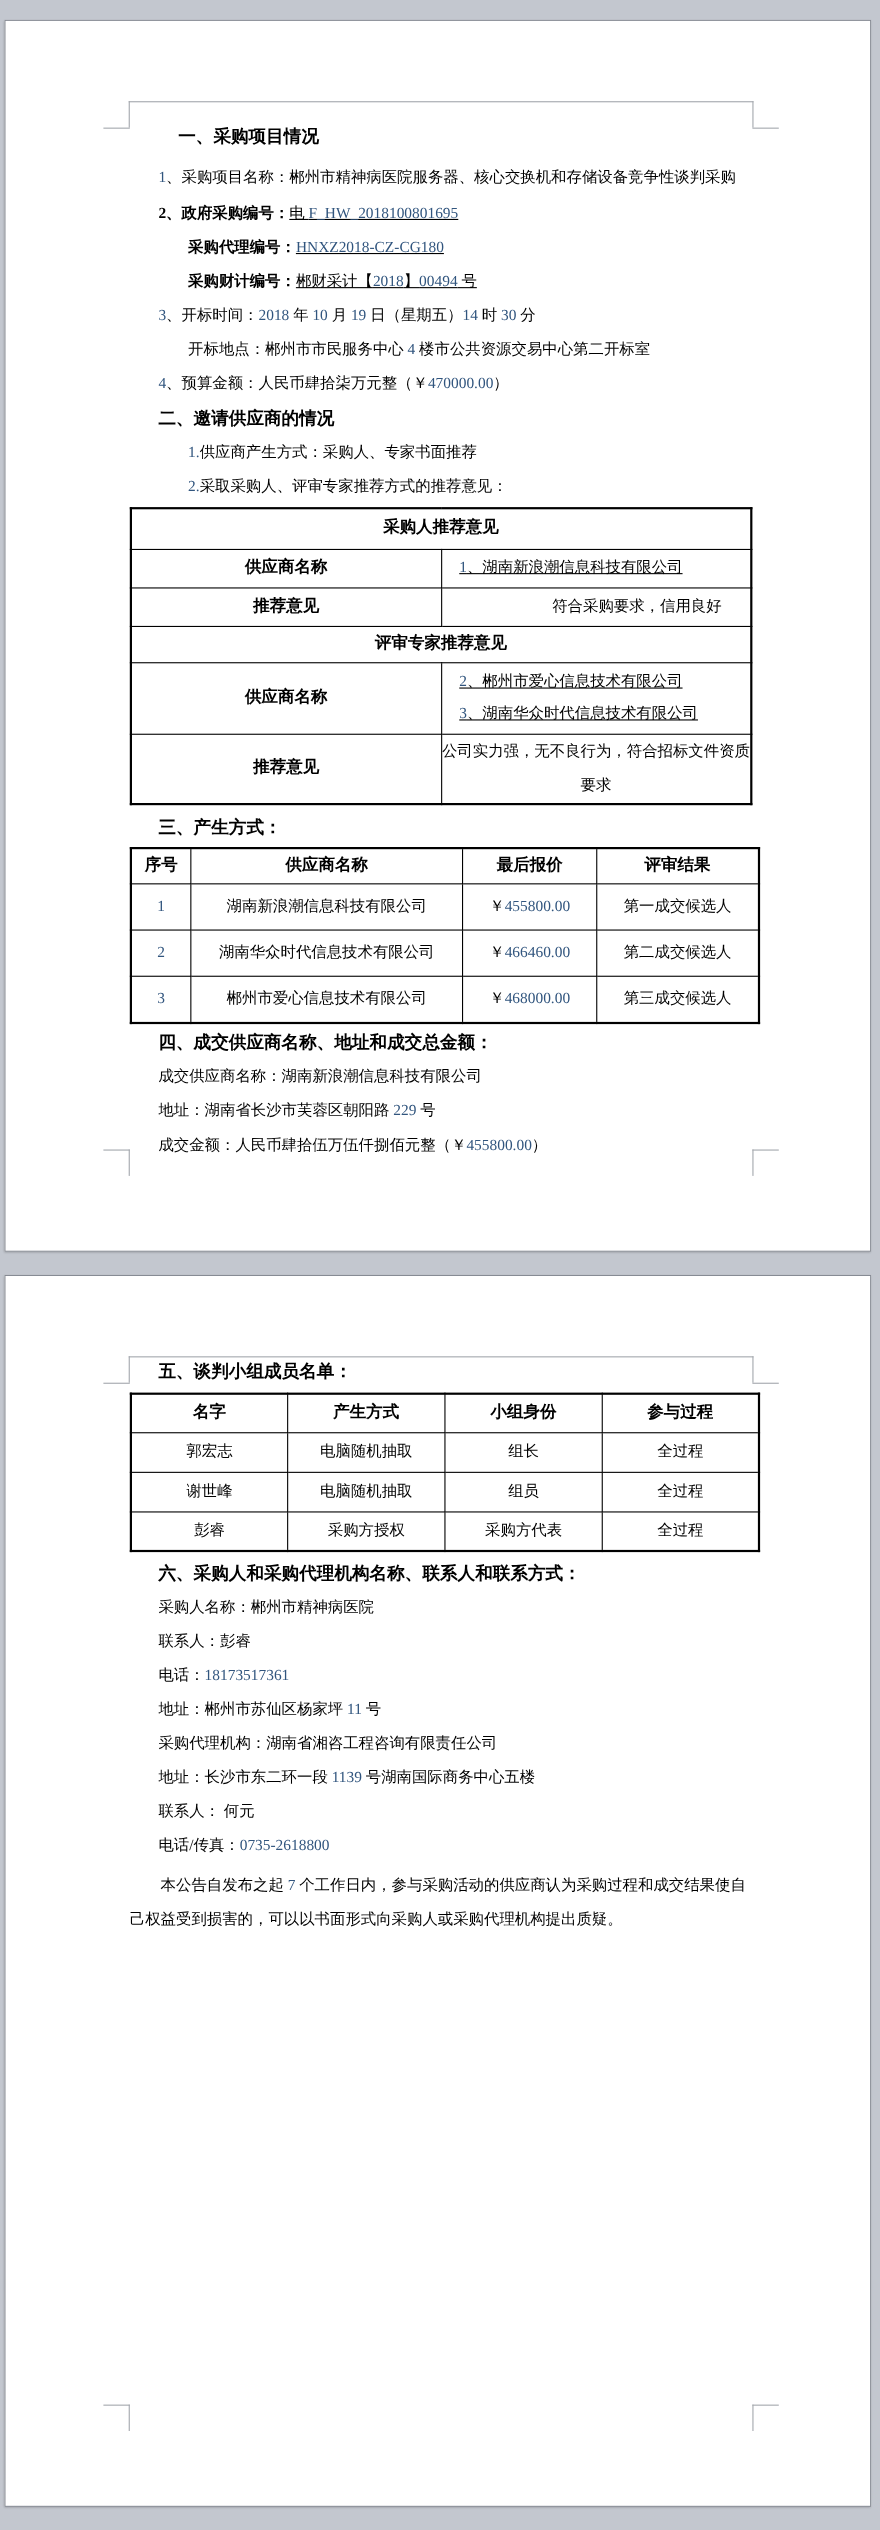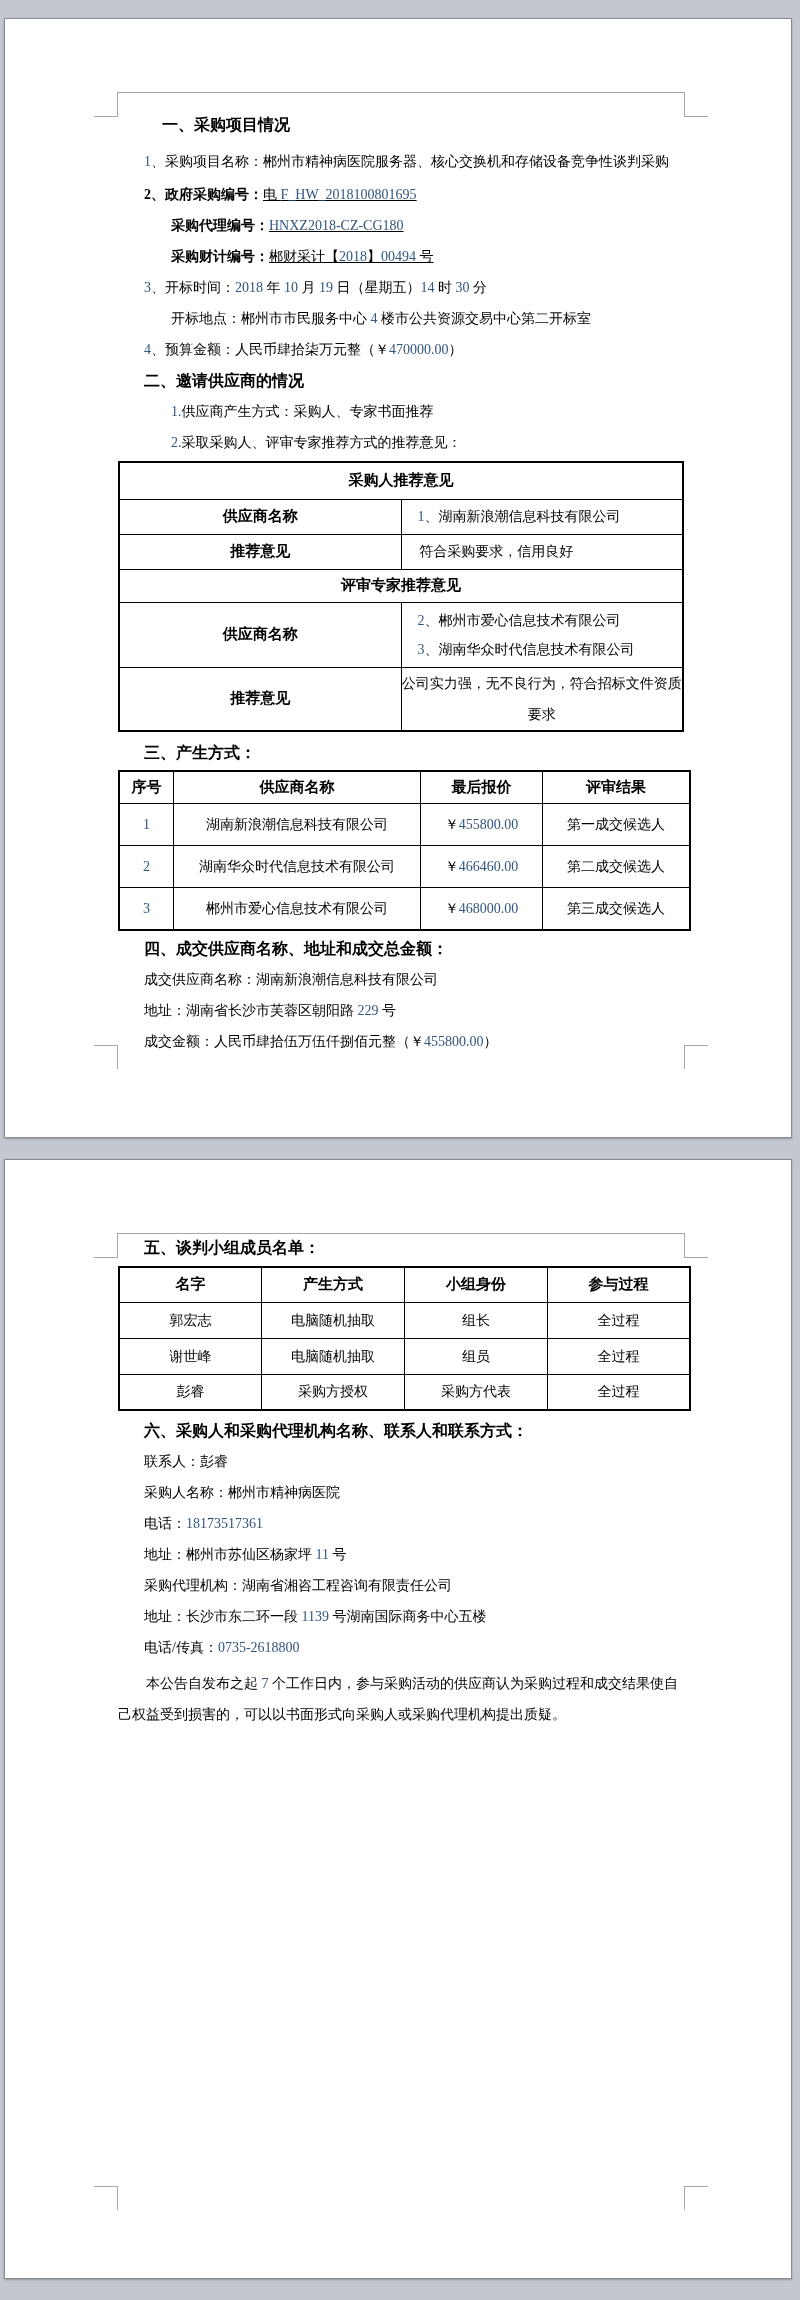--- a/index.html
+++ b/index.html
@@ -22,22 +22,22 @@
   .mb6{margin-bottom:6px;margin-left:44px;} .mb2{margin-bottom:2px;}
   .mt2{margin-top:2px;border-radius:10px;} .mt3{margin-top:3px;} .mt4{margin-top:4px;} .mt5{margin-top:5px;}
   .b{font-weight:bold;}
   .u{text-decoration:underline;}
   .num{color:#31557e;}
   .clos{text-indent:28px;}
   table{border-collapse:collapse;width:566px;table-layout:fixed;border:2px solid #000;}
   td,th{border:1px solid #000;padding:0;vertical-align:middle;font-size:14px;font-weight:normal;
         text-align:center;overflow:hidden;}
   .thdr{font-weight:bold;font-size:15px;}
-  .lft{text-align:left;padding-left:16px;}
-  .rbias{padding-right:91px;margin-top:18px;}
+  .lft{text-align:left;padding-left:16px;text-decoration:underline;}
+  .rbias{text-align:right;padding-right:26px;margin-top:18px;}
   .two-line div{line-height:29px;}
   
   .t1 tr.r1{height:37px;} .t1 tr.r2{height:35px;} .t1 tr.r3{height:35px;}
   .t1 tr.r4{height:33px;} .t1 tr.r5{height:65px;} .t1 tr.r6{height:37px;}
   .t3 tr.hr{height:33px;} .t3 tr.dr{height:42px;}
   .t5 tr.hr{height:35px;} .t5 tr.dr{height:36px;}
 </style>
 </head>
 <body>
 
@@ -174,23 +174,24 @@
         <tr class="dr">
           <td>彭睿</td>
           <td>采购方授权</td>
           <td>采购方代表</td>
           <td>全过程</td>
         </tr>
       </tbody>
         </table>
 
       <p class="h ind1 mt4">六、采购人和采购代理机构名称、联系人和联系方式：</p>
+      <p class="ind1 fmt">采购人名称：郴州市精神病医院</p>
       <p class="ind1 fmt">联系人：彭睿</p>
-      <p class="ind1 fmt">采购人名称：郴州市精神病医院</p>
       <p class="ind1 fmt">电话：<span class="num">18173517361</span></p>
       <p class="ind1 fmt">地址：郴州市苏仙区杨家坪 <span class="num">11</span> 号</p>
       <p class="ind1 fmt">采购代理机构：湖南省湘咨工程咨询有限责任公司</p>
       <p class="ind1 fmt">地址：长沙市东二环一段 <span class="num">1139</span> 号湖南国际商务中心五楼</p>
+      <p class="ind1 fmt">联系人： 何元</p>
       <p class="ind1 fmt">电话/传真：<span class="num">0735-2618800</span></p>
       <p class="clos fmt mt5">本公告自发布之起 <span class="num">7</span> 个工作日内，参与采购活动的供应商认为采购过程和成交结果使自己权益受到损害的，可以以书面形式向采购人或采购代理机构提出质疑。</p>
     </div>
   </div>
 </div>
 
 </body></html>

